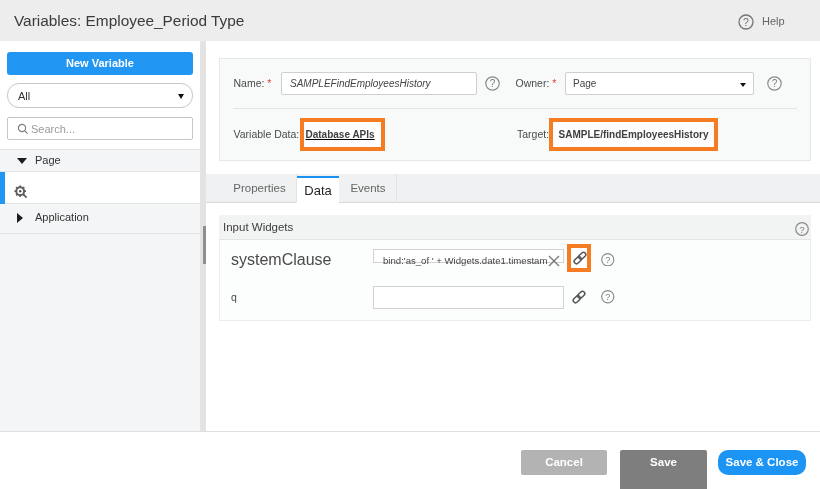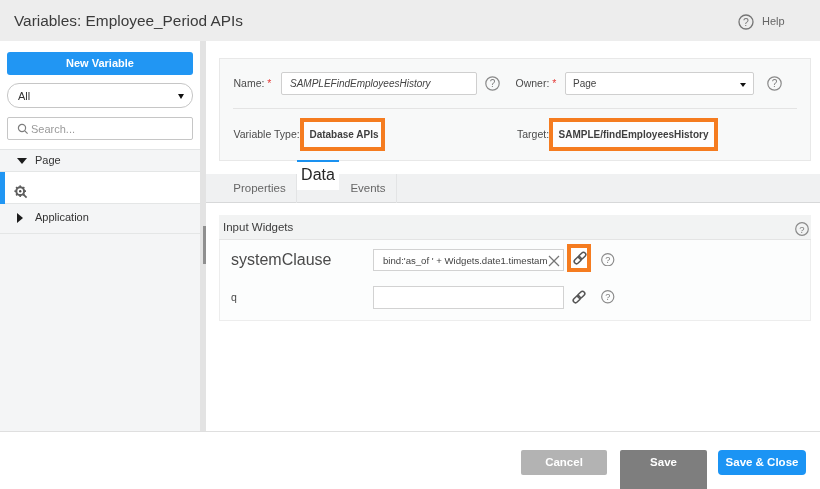--- a/index.html
+++ b/index.html
@@ -4,21 +4,21 @@
 <style>
   * { margin:0; padding:0; box-sizing:border-box; }
   html,body { width:820px; height:489px; }
   body { font-family:"Liberation Sans", sans-serif; position:relative; background:#fff; overflow:hidden; }
   .abs { position:absolute; }
 </style>
 </head>
 <body>
 
 <div class="abs" style="left:0;top:0;width:820px;height:41px;background:#ededed;"></div>
-<div class="abs" style="left:14px;top:0;height:41px;line-height:42px;font-size:15.4px;color:#3b3b3b;">Variables: Employee_Period APIs</div>
+<div class="abs" style="left:14px;top:0;height:41px;line-height:42px;font-size:15.4px;color:#3b3b3b;">Variables: Employee_Period Type</div>
 <svg class="abs" style="left:738px;top:14px;" width="16" height="16" viewBox="0 0 16 16">
   <circle cx="8" cy="8" r="7" fill="none" stroke="#757575" stroke-width="1.3"></circle>
   <text x="8" y="11.5" font-size="10.5" fill="#757575" text-anchor="middle" font-family="Liberation Sans">?</text>
 </svg>
 <div class="abs" style="left:762px;top:0;height:41px;line-height:43px;font-size:11px;color:#666;">Help</div>
 
 <div class="abs" style="left:0;top:41px;width:200px;height:390px;background:#fff;"></div>
 <div class="abs" style="left:7px;top:52px;width:186px;height:23px;background:#2196f3;border-radius:3px;color:#fff;font-weight:bold;font-size:11px;text-align:center;line-height:23px;">New Variable</div>
 <div class="abs" style="left:7px;top:83px;width:186px;height:25px;border:1px solid #c6c6c6;border-radius:12px;background:#fff;">
   <span style="position:absolute;left:10px;top:0;line-height:24px;font-size:11px;color:#333;">All</span>
@@ -77,45 +77,45 @@
 <div class="abs" style="left:515.5px;top:72px;height:23px;line-height:23px;font-size:10.5px;color:#4a4a4a;">Owner: <span style="color:#e5413e;">*</span></div>
 <div class="abs" style="left:565px;top:72px;width:189px;height:23px;background:#fff;border:1px solid #cfcfcf;border-radius:2px;">
   <span style="position:absolute;left:7px;top:0;line-height:22px;font-size:10px;color:#444;">Page</span>
   <span style="position:absolute;right:7px;top:9.5px;width:0;height:0;border-left:3.5px solid transparent;border-right:3.5px solid transparent;border-top:4.5px solid #111;"></span>
 </div>
 <svg class="abs" style="left:767px;top:76px;" width="15" height="15" viewBox="0 0 15 15">
   <circle cx="7.5" cy="7.5" r="6.7" fill="none" stroke="#8a8a8a" stroke-width="1.2"></circle>
   <text x="7.5" y="11" font-size="10" fill="#7d7d7d" text-anchor="middle" font-family="Liberation Sans">?</text>
 </svg>
 <div class="abs" style="left:233px;top:108px;width:564px;height:1px;background:#e4e4e4;"></div>
-<div class="abs" style="left:233.5px;top:118px;height:33px;line-height:33px;font-size:10.5px;color:#4a4a4a;">Variable Type:</div>
-<div class="abs" style="left:300px;top:118px;width:85px;height:33px;border:4px solid #f57c20;background:#fdfdfd;text-align:center;">
+<div class="abs" style="left:233.5px;top:118px;height:33px;line-height:33px;font-size:10.5px;color:#4a4a4a;">Variable Data:</div>
+<div class="abs" style="left:300px;top:118px;width:85px;height:33px;border:4px solid #f57c20;background:#fdfdfd;text-align:left;text-decoration:underline;">
   <span style="position:relative;left:1.5px;font-size:10px;font-weight:bold;color:#3f3f3f;line-height:25px;white-space:nowrap;">Database APIs</span>
 </div>
 <div class="abs" style="left:517px;top:118px;height:33px;line-height:33px;font-size:10.5px;color:#4a4a4a;">Target:</div>
 <div class="abs" style="left:549px;top:118px;width:169px;height:33px;border:4px solid #f57c20;background:#fdfdfd;text-align:center;">
   <span style="font-size:10px;font-weight:bold;color:#3f3f3f;line-height:25px;white-space:nowrap;">SAMPLE/findEmployeesHistory</span>
 </div>
 
 <div class="abs" style="left:206px;top:174px;width:614px;height:29px;background:#f0f1f2;border-bottom:1px solid #d7d8d9;"></div>
 <div class="abs" style="left:223.5px;top:174px;width:73px;height:29px;line-height:29px;text-align:center;font-size:11.5px;color:#666;border-right:1px solid #e3e4e5;">Properties</div>
-<div class="abs" style="left:297px;top:160px;width:42px;height:30px;background:#fff;border-top:2px solid #1a91f0;line-height:26px;text-align:center;font-size:16px;color:#262626;">Data</div>
+<div class="abs" style="left:297px;top:176px;width:42px;height:30px;background:#fff;border-top:2px solid #1a91f0;line-height:26px;text-align:center;font-size:13px;color:#262626;">Data</div>
 <div class="abs" style="left:340px;top:174px;width:57px;height:29px;line-height:29px;text-align:center;font-size:11.5px;color:#666;border-right:1px solid #e3e4e5;">Events</div>
 
 <div class="abs" style="left:219px;top:215px;width:592px;height:106px;background:#fcfdfd;border:1px solid #ededed;"></div>
 <div class="abs" style="left:219px;top:215px;width:592px;height:25px;background:#f2f3f3;border-bottom:1px solid #e4e4e4;">
   <span style="position:absolute;left:4px;top:0;line-height:25px;font-size:11.5px;color:#3d3d3d;">Input Widgets</span>
 </div>
 <svg class="abs" style="left:795px;top:222px;" width="14" height="14" viewBox="0 0 14 14">
   <circle cx="7" cy="7" r="6.3" fill="none" stroke="#8a8a8a" stroke-width="1.2"></circle>
   <text x="7" y="10.5" font-size="9.5" fill="#7d7d7d" text-anchor="middle" font-family="Liberation Sans">?</text>
 </svg>
 
 <div class="abs" style="left:231px;top:249px;height:22px;line-height:22px;font-size:16px;color:#4a4a4a;">systemClause</div>
-<div class="abs" style="left:373px;top:249px;width:191px;height:22px;background:#fff;border:1px solid #d2d2d2;">
+<div class="abs" style="left:373px;top:249px;width:191px;height:14px;background:#fff;border:1px solid #d2d2d2;">
   <span style="position:absolute;left:9px;top:0;line-height:21px;font-size:9.6px;color:#444;white-space:nowrap;">bind:'as_of ' + Widgets.date1.timestam</span>
   <svg style="position:absolute;right:2px;top:4px;" width="14" height="14" viewBox="0 0 14 14">
     <line x1="2" y1="2" x2="12" y2="12" stroke="#777" stroke-width="1.3"></line>
     <line x1="12" y1="2" x2="2" y2="12" stroke="#777" stroke-width="1.3"></line>
   </svg>
 </div>
 <div class="abs" style="left:567px;top:244px;width:24px;height:28px;border:4px solid #f57c20;background:#fff;">
   <svg style="position:absolute;left:1px;top:2px;" width="16" height="16" viewBox="0 0 16 16">
     <g transform="rotate(45 8 8)" fill="none" stroke="#555" stroke-width="1.5">
       <rect x="5.7" y="0.8" width="4.6" height="8" rx="2.3"></rect>
@@ -137,13 +137,13 @@
   </g>
 </svg>
 <svg class="abs" style="left:601px;top:290px;" width="13.5" height="13.5" viewBox="0 0 14 14">
   <circle cx="7" cy="7" r="6.3" fill="none" stroke="#8a8a8a" stroke-width="1.2"></circle>
   <text x="7" y="10.5" font-size="9.5" fill="#7d7d7d" text-anchor="middle" font-family="Liberation Sans">?</text>
 </svg>
 
 <div class="abs" style="left:0;top:431px;width:820px;height:58px;background:#fff;border-top:1px solid #dfdfdf;"></div>
 <div class="abs" style="left:521px;top:450px;width:86px;height:25px;background:#b3b3b3;border-radius:2px;color:#fff;font-weight:bold;font-size:11.5px;text-align:center;line-height:25px;">Cancel</div>
 <div class="abs" style="left:620px;top:450px;width:87px;height:43px;background:#7e7e7e;border-radius:2px;color:#fff;font-weight:bold;font-size:11.5px;text-align:center;line-height:25px;">Save</div>
-<div class="abs" style="left:718px;top:450px;width:88px;height:25px;background:#1b94f4;border-radius:4px;color:#fff;font-weight:bold;font-size:11.5px;text-align:center;line-height:25px;">Save &amp; Close</div>
+<div class="abs" style="left:718px;top:450px;width:88px;height:25px;background:#1b94f4;border-radius:10px;color:#fff;font-weight:bold;font-size:11.5px;text-align:center;line-height:25px;">Save &amp; Close</div>
 
 </body></html>

